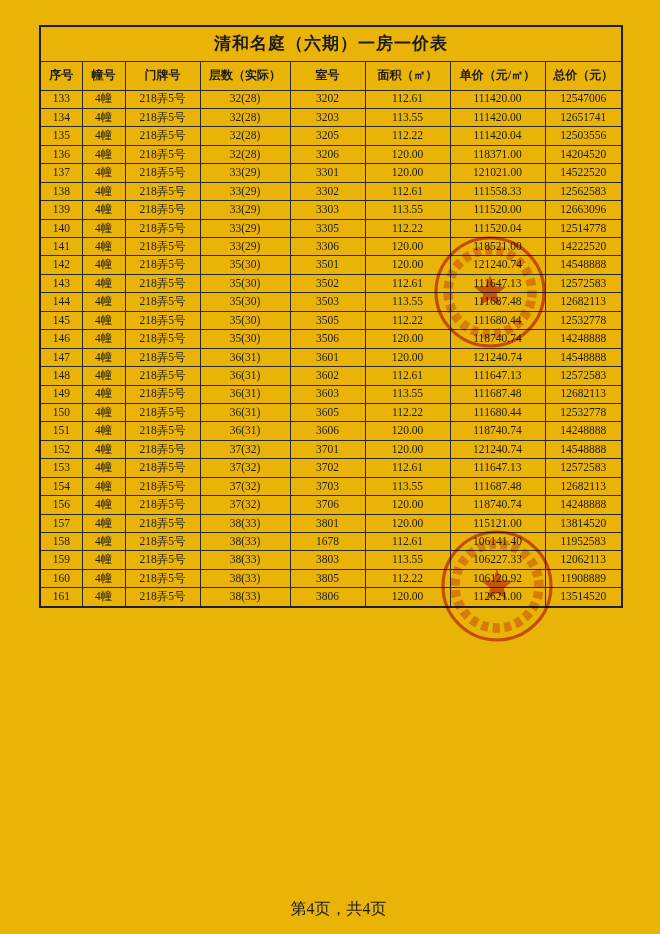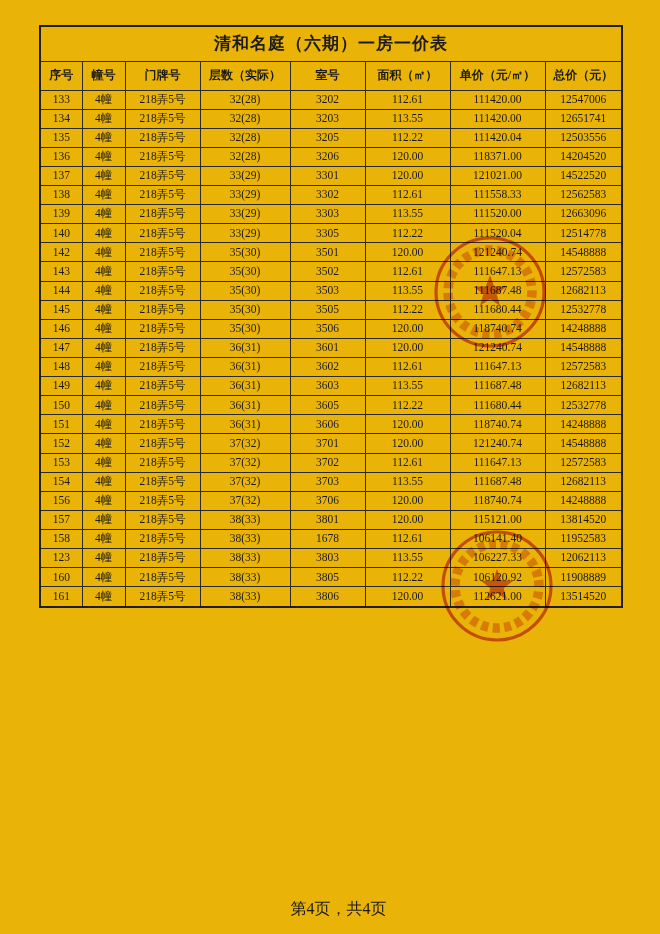--- a/index.html
+++ b/index.html
@@ -175,20 +175,30 @@
           <td>140</td>
           <td>4幢</td>
           <td>218弄5号</td>
           <td>33(29)</td>
           <td>3305</td>
           <td>112.22</td>
           <td>111520.04</td>
           <td>12514778</td>
         </tr>
         <tr>
+          <td>141</td>
+          <td>4幢</td>
+          <td>218弄5号</td>
+          <td>33(29)</td>
+          <td>3306</td>
+          <td>120.00</td>
+          <td>118521.00</td>
+          <td>14222520</td>
+        </tr>
+        <tr>
           <td>142</td>
           <td>4幢</td>
           <td>218弄5号</td>
           <td>35(30)</td>
           <td>3501</td>
           <td>120.00</td>
           <td>121240.74</td>
           <td>14548888</td>
         </tr>
         <tr>
@@ -335,21 +345,21 @@
           <td>158</td>
           <td>4幢</td>
           <td>218弄5号</td>
           <td>38(33)</td>
           <td>1678</td>
           <td>112.61</td>
           <td>106141.40</td>
           <td>11952583</td>
         </tr>
         <tr>
-          <td>123</td>
+          <td>159</td>
           <td>4幢</td>
           <td>218弄5号</td>
           <td>38(33)</td>
           <td>3803</td>
           <td>113.55</td>
           <td>106227.33</td>
           <td>12062113</td>
         </tr>
         <tr>
           <td>160</td>

